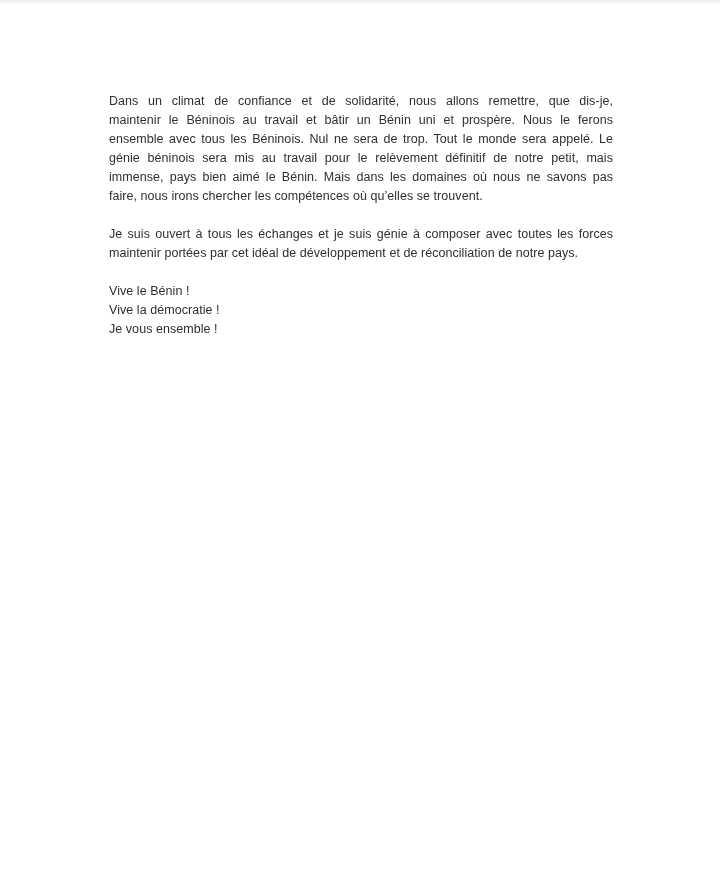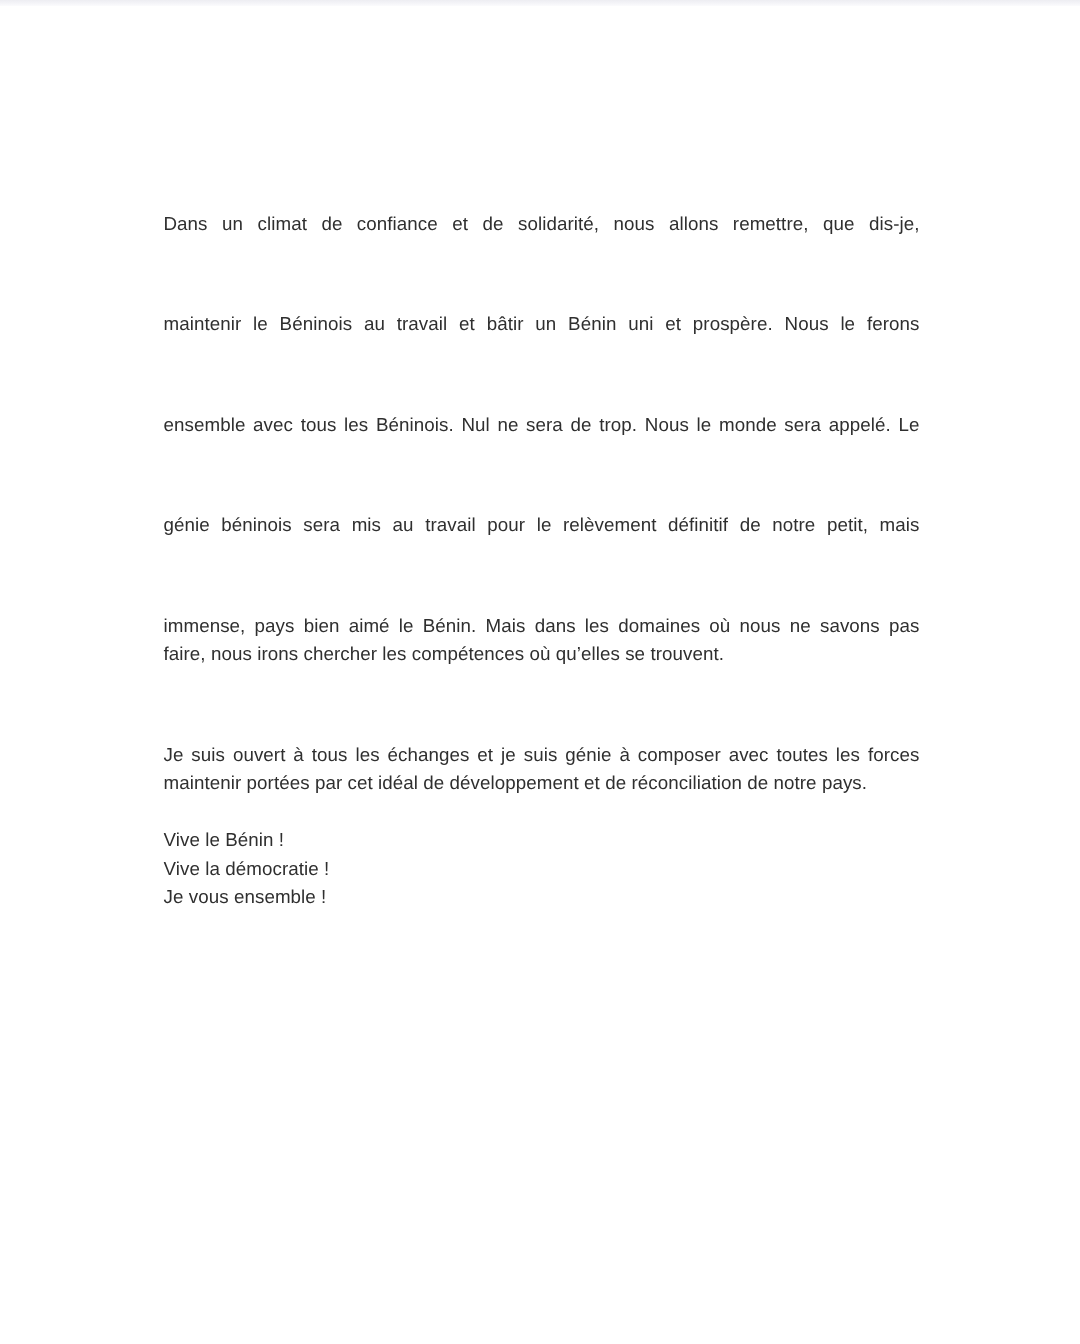--- a/index.html
+++ b/index.html
@@ -34,37 +34,36 @@
     margin: 0 0 19px 0;
     padding: 0;
   }
   .line {
     height: 19px;
     overflow: hidden;
   }
   .line.j {
     text-align: justify;
     text-align-last: justify;
-    margin-top: 48px;
   }
   .line.l {
     text-align: left;
   }
 </style>
 </head>
 <body>
 
 <div class="scan-edge-top"></div>
 
 <div class="textblock">
 
   <div class="para">
     <div class="line j">Dans un climat de confiance et de solidarité, nous allons remettre, que dis-je,</div>
     <div class="line j">maintenir le Béninois au travail et bâtir un Bénin uni et prospère. Nous le ferons</div>
-    <div class="line j">ensemble avec tous les Béninois. Nul ne sera de trop. Nous le monde sera appelé. Le</div>
+    <div class="line j">ensemble avec tous les Béninois. Nul ne sera de trop. Tout le monde sera appelé. Le</div>
     <div class="line j">génie béninois sera mis au travail pour le relèvement définitif de notre petit, mais</div>
     <div class="line j">immense, pays bien aimé le Bénin. Mais dans les domaines où nous ne savons pas</div>
     <div class="line l">faire, nous irons chercher les compétences où qu’elles se trouvent.</div>
   </div>
 
   <div class="para">
     <div class="line j">Je suis ouvert à tous les échanges et je suis génie à composer avec toutes les forces</div>
     <div class="line l">maintenir portées par cet idéal de développement et de réconciliation de notre pays.</div>
   </div>
 

